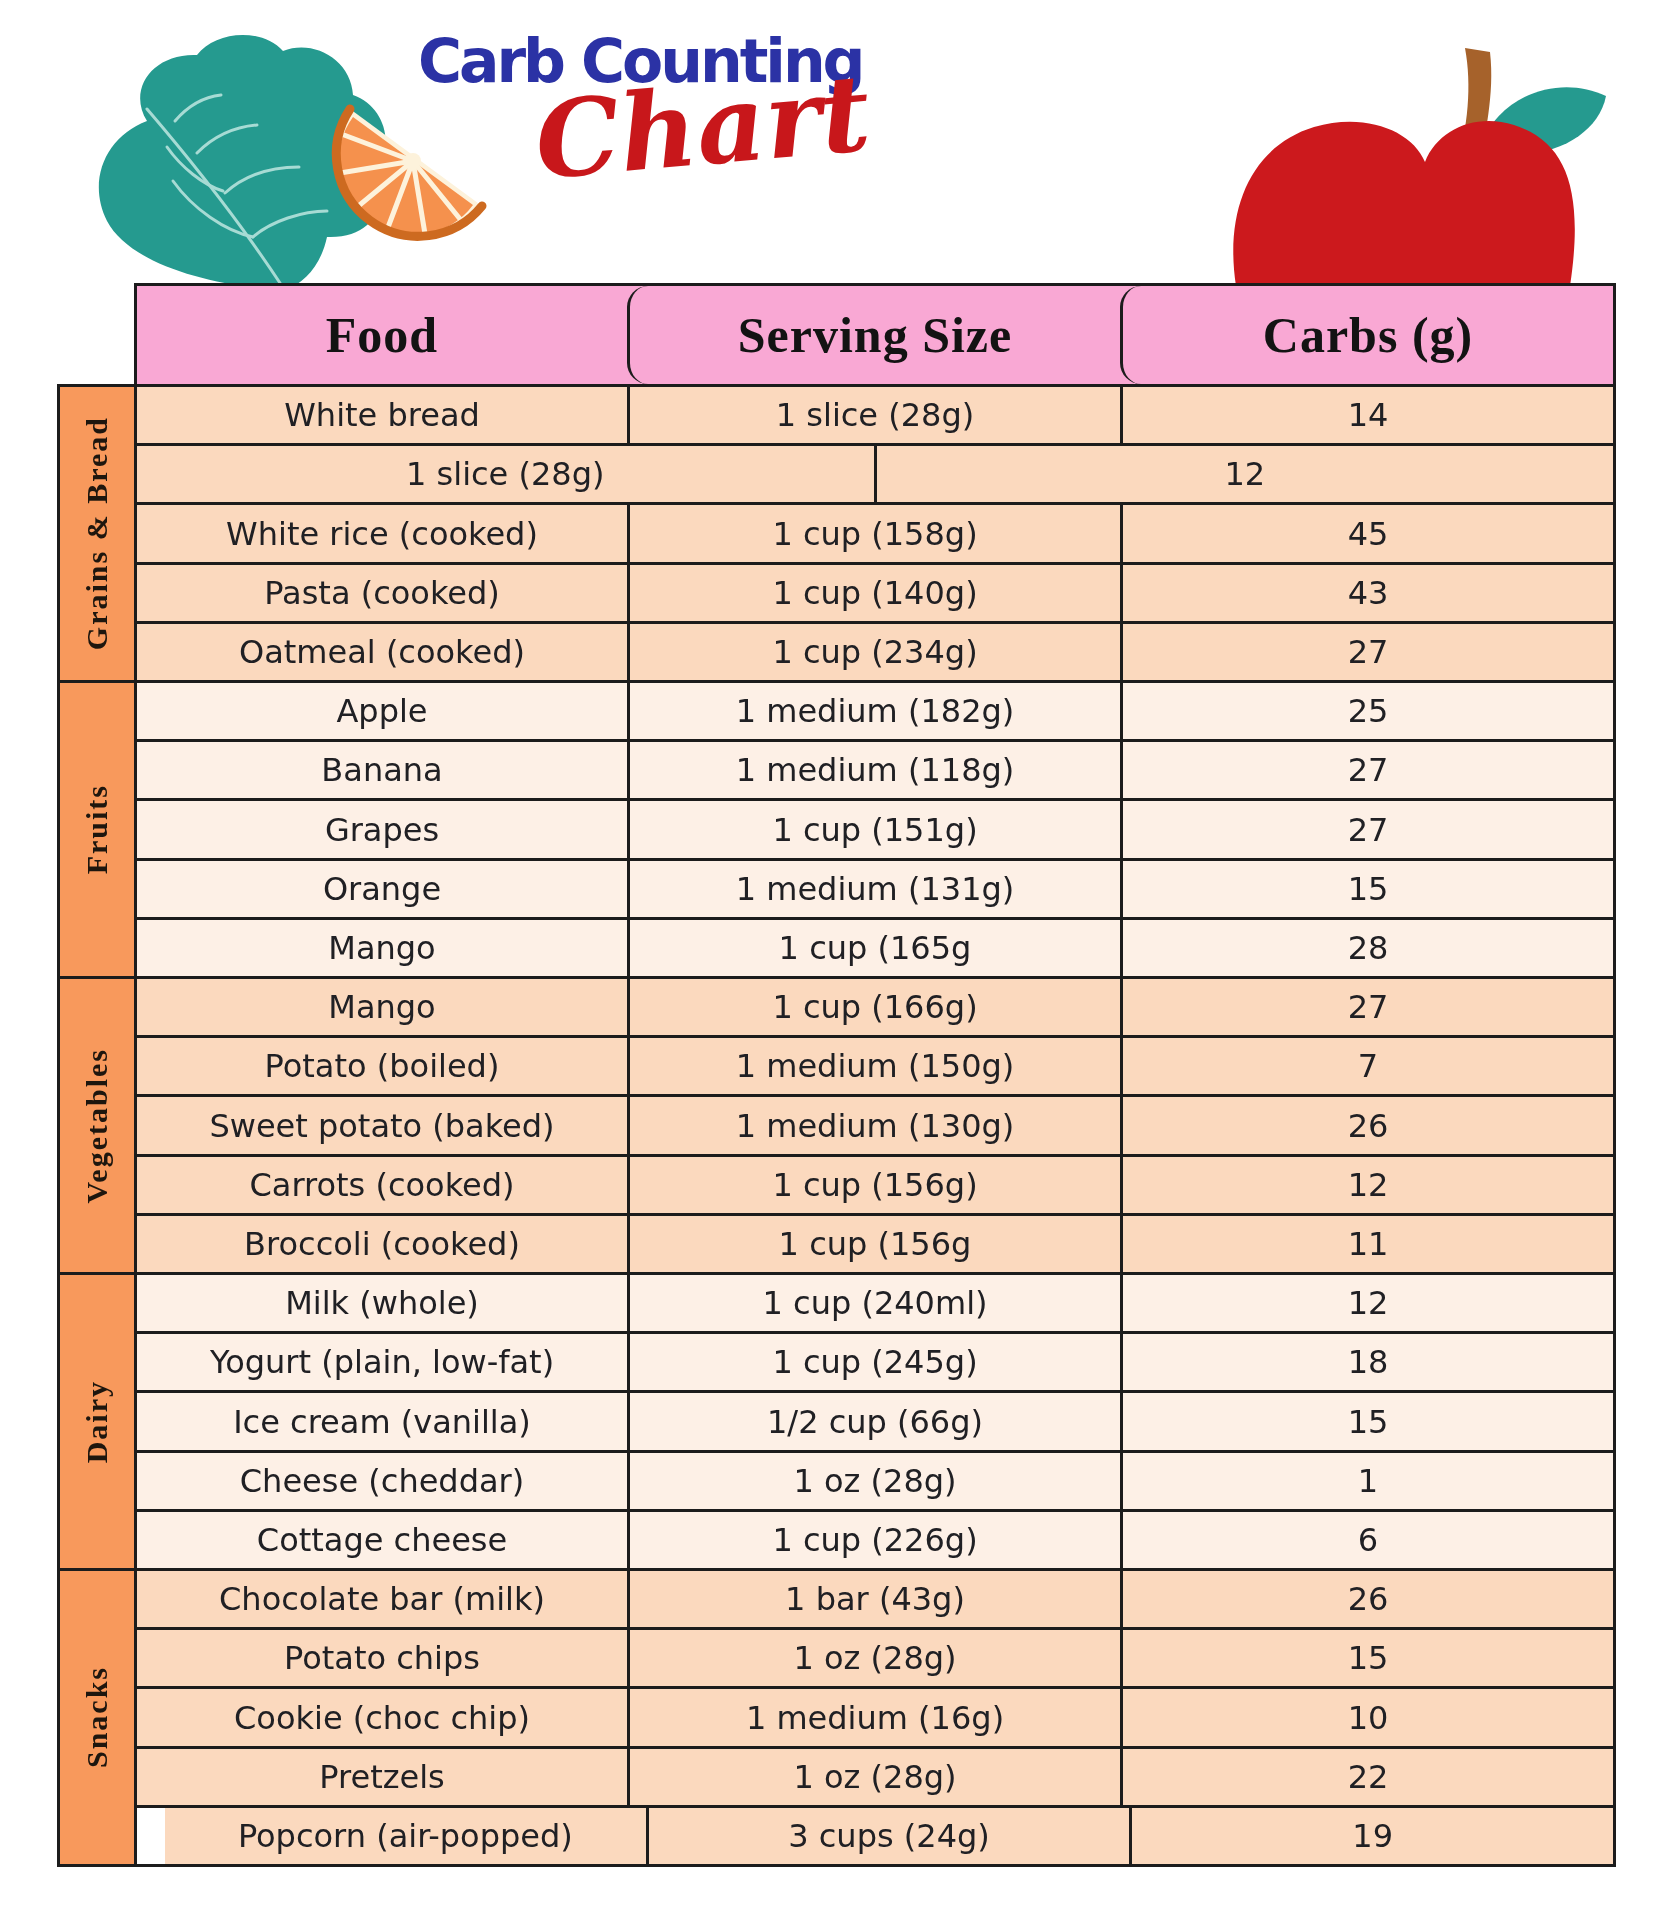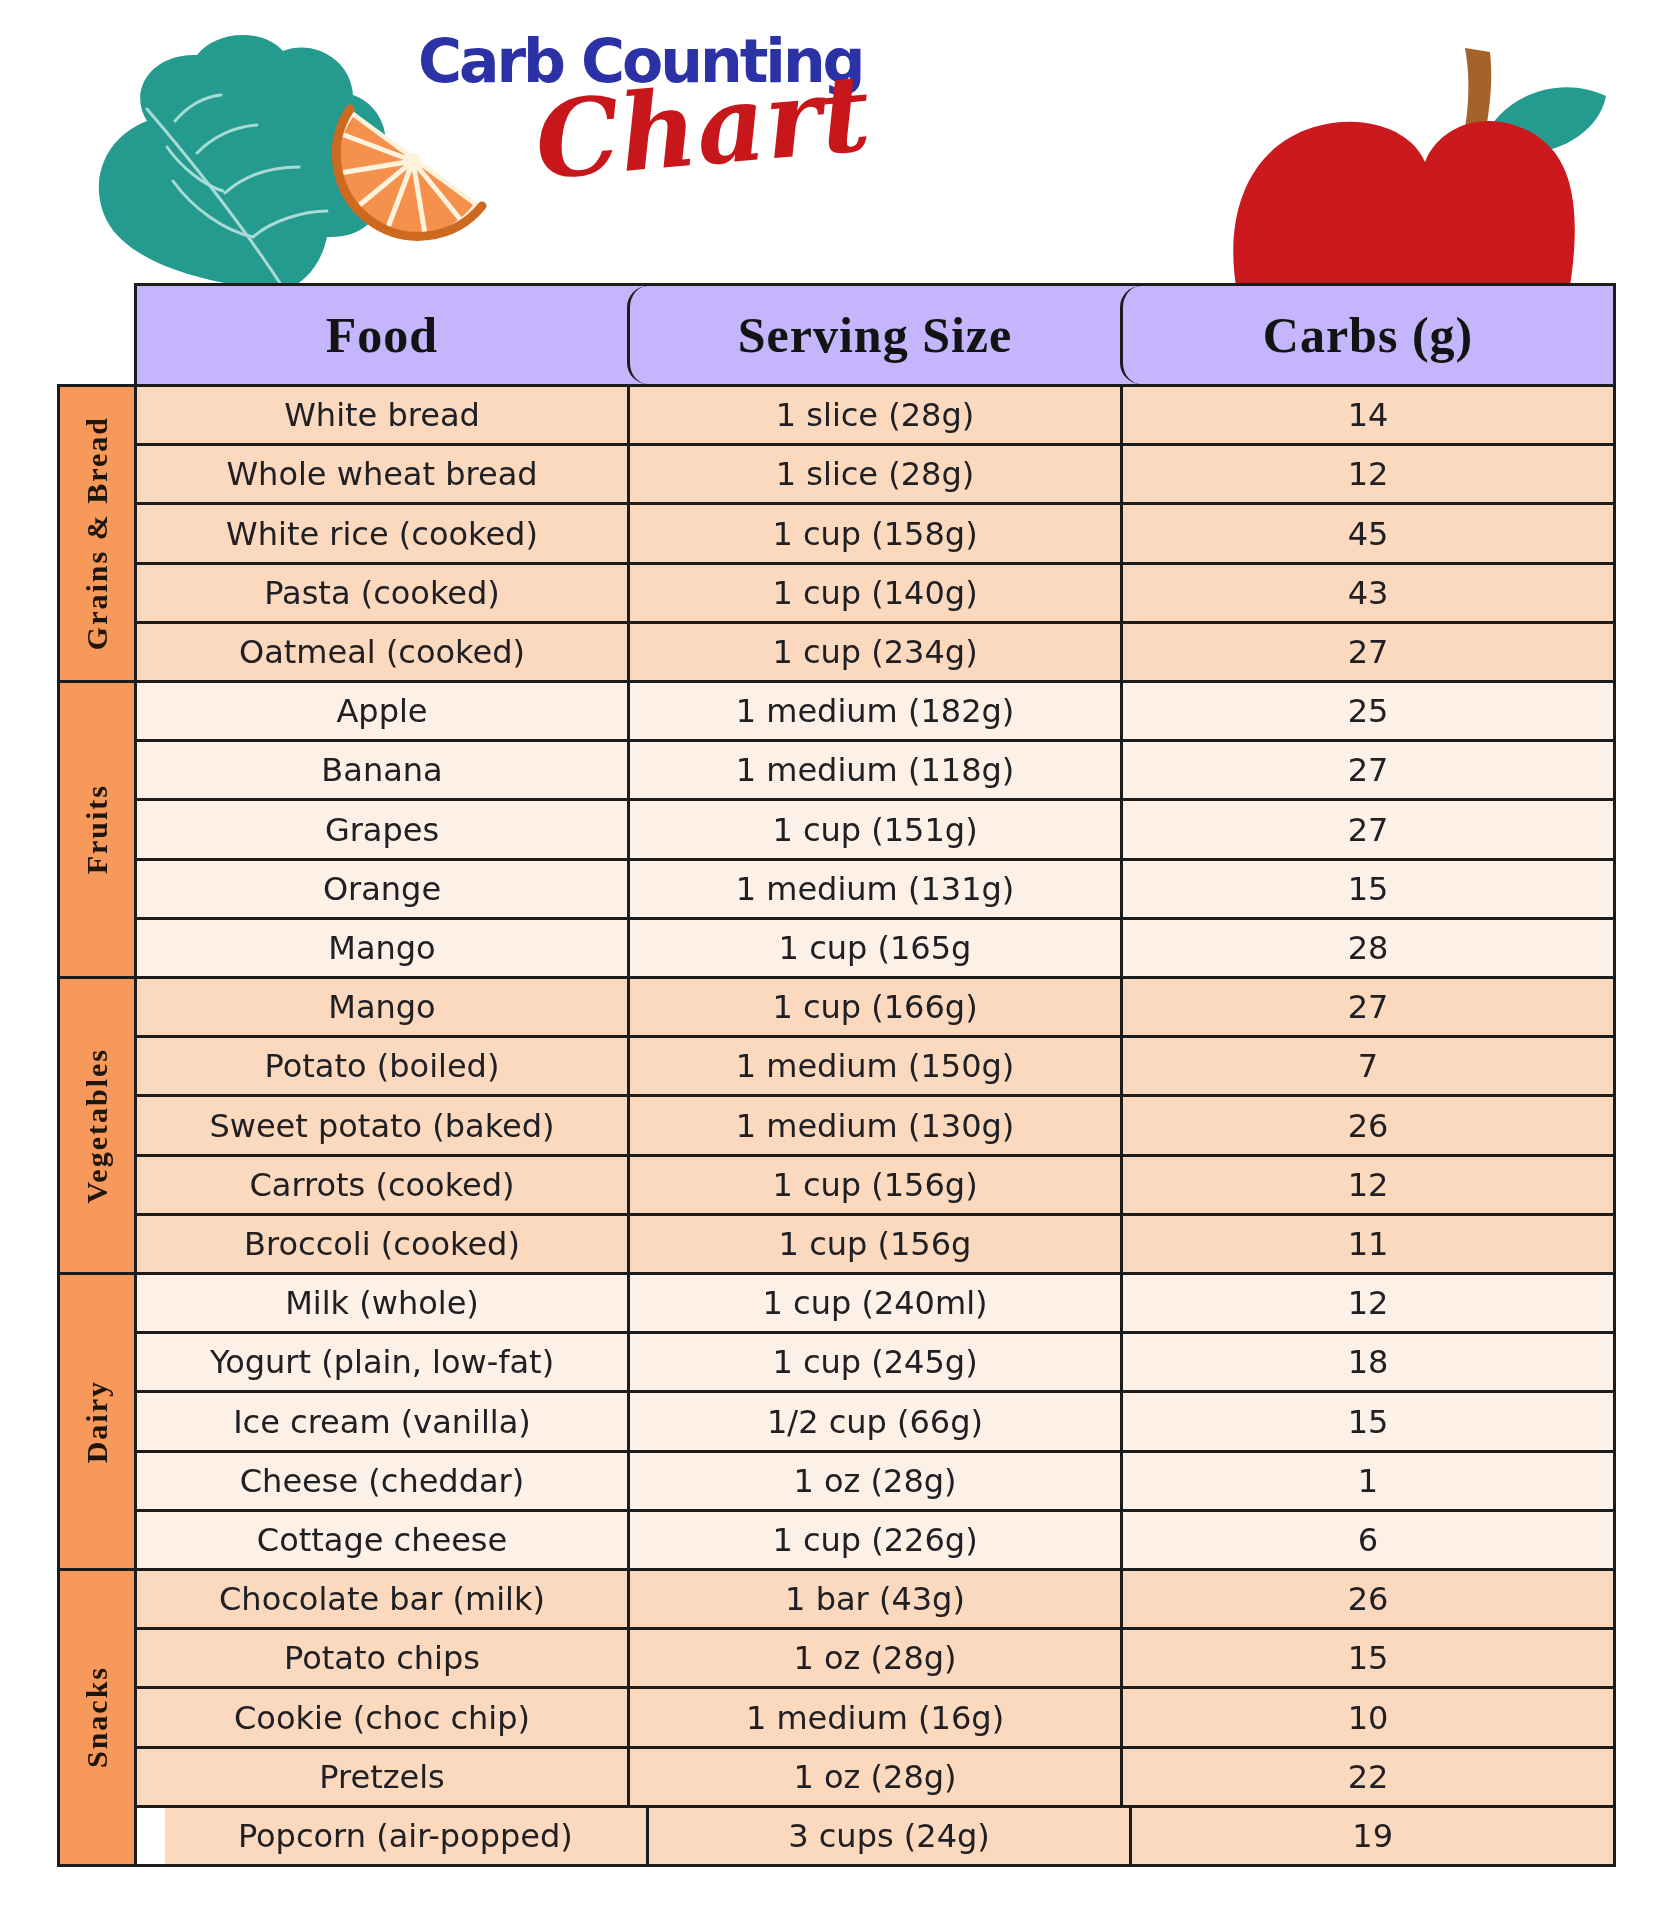--- a/index.html
+++ b/index.html
@@ -22,21 +22,21 @@
   }
   .title-script {
     position:absolute; left:535px; top:64px; z-index:3;
     font-family:"DejaVu Serif", serif; font-style:italic; font-weight:bold;
     font-size:106px; color:#C8171B; transform:rotate(-5deg); white-space:nowrap;
   }
   
   .chart-table { position:absolute; left:57px; top:283px; width:1559px; height:1584px; z-index:4; }
   .thead {
     margin-left:77px; height:101px; display:flex;
-    background:#c4b5fd; border:3px solid #1C1C1C; border-bottom:none;
+    background:#f9a8d4; border:3px solid #1C1C1C; border-bottom:none;
   }
   .th {
     flex:1; display:flex; align-items:center; justify-content:center;
     font-family:"Liberation Serif", serif; font-weight:bold; font-size:50px;
     letter-spacing:1px; color:#131313;
   }
   .th + .th { border-left:3px solid #1C1C1C;border-radius:21px; }
   .tbody { display:flex; height:1483px; border:3px solid #1C1C1C; }
   .side { width:77px; display:flex; flex-direction:column; background:#F8995C; border-right:3px solid #1C1C1C; }
   .side-cell { flex:1; display:flex; align-items:center; justify-content:center; border-bottom:3px solid #1C1C1C; }
@@ -131,21 +131,20 @@
       </div>
 
       <div class="rows">
 
         <div class="row shade-dark">
           <div class="cell">White bread</div>
           <div class="cell">1 slice (28g)</div>
           <div class="cell">14</div>
         </div>
         <div class="row shade-dark">
-          <div class="cell">Whole wheat bread</div>
           <div class="cell">1 slice (28g)</div>
           <div class="cell">12</div>
         </div>
         <div class="row shade-dark">
           <div class="cell">White rice (cooked)</div>
           <div class="cell">1 cup (158g)</div>
           <div class="cell">45</div>
         </div>
         <div class="row shade-dark">
           <div class="cell">Pasta (cooked)</div>

